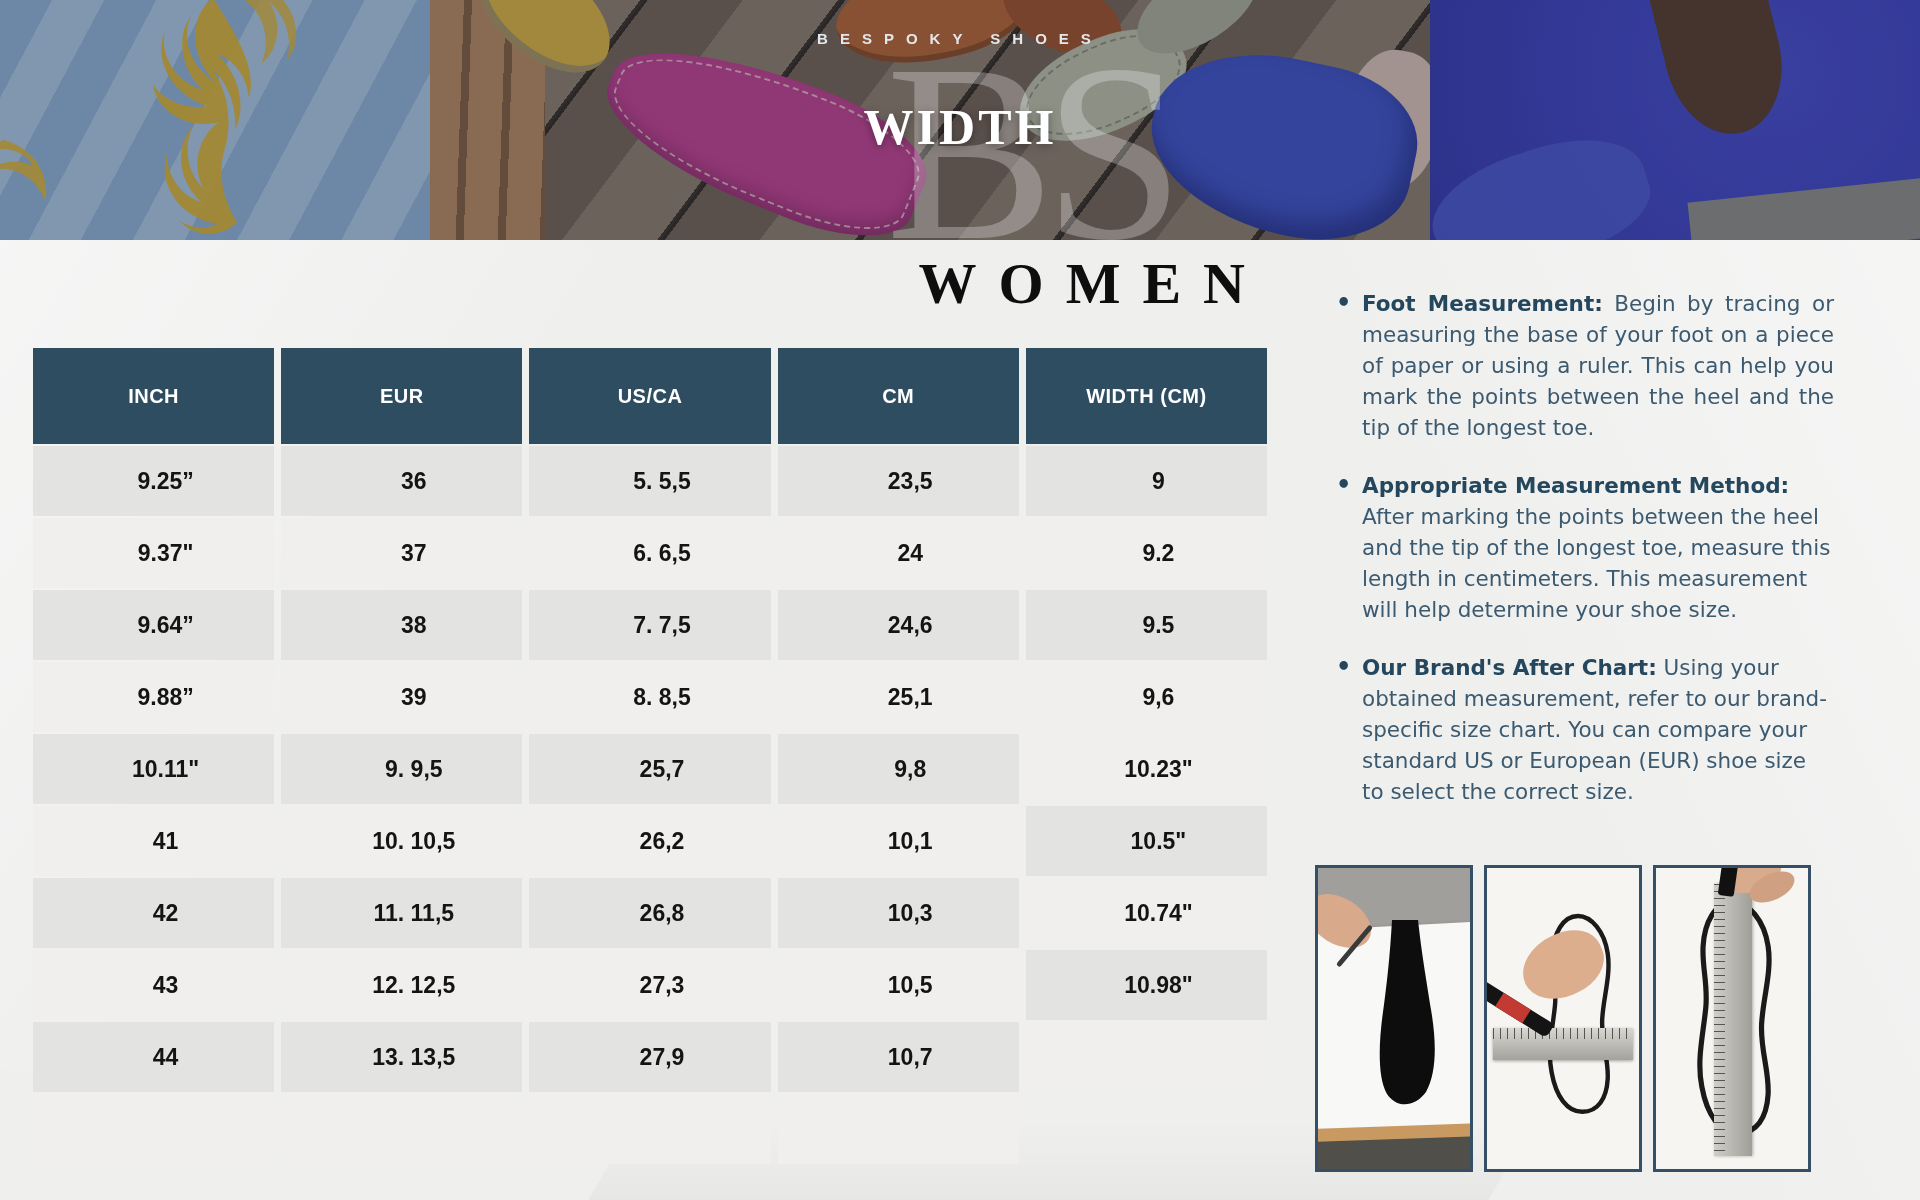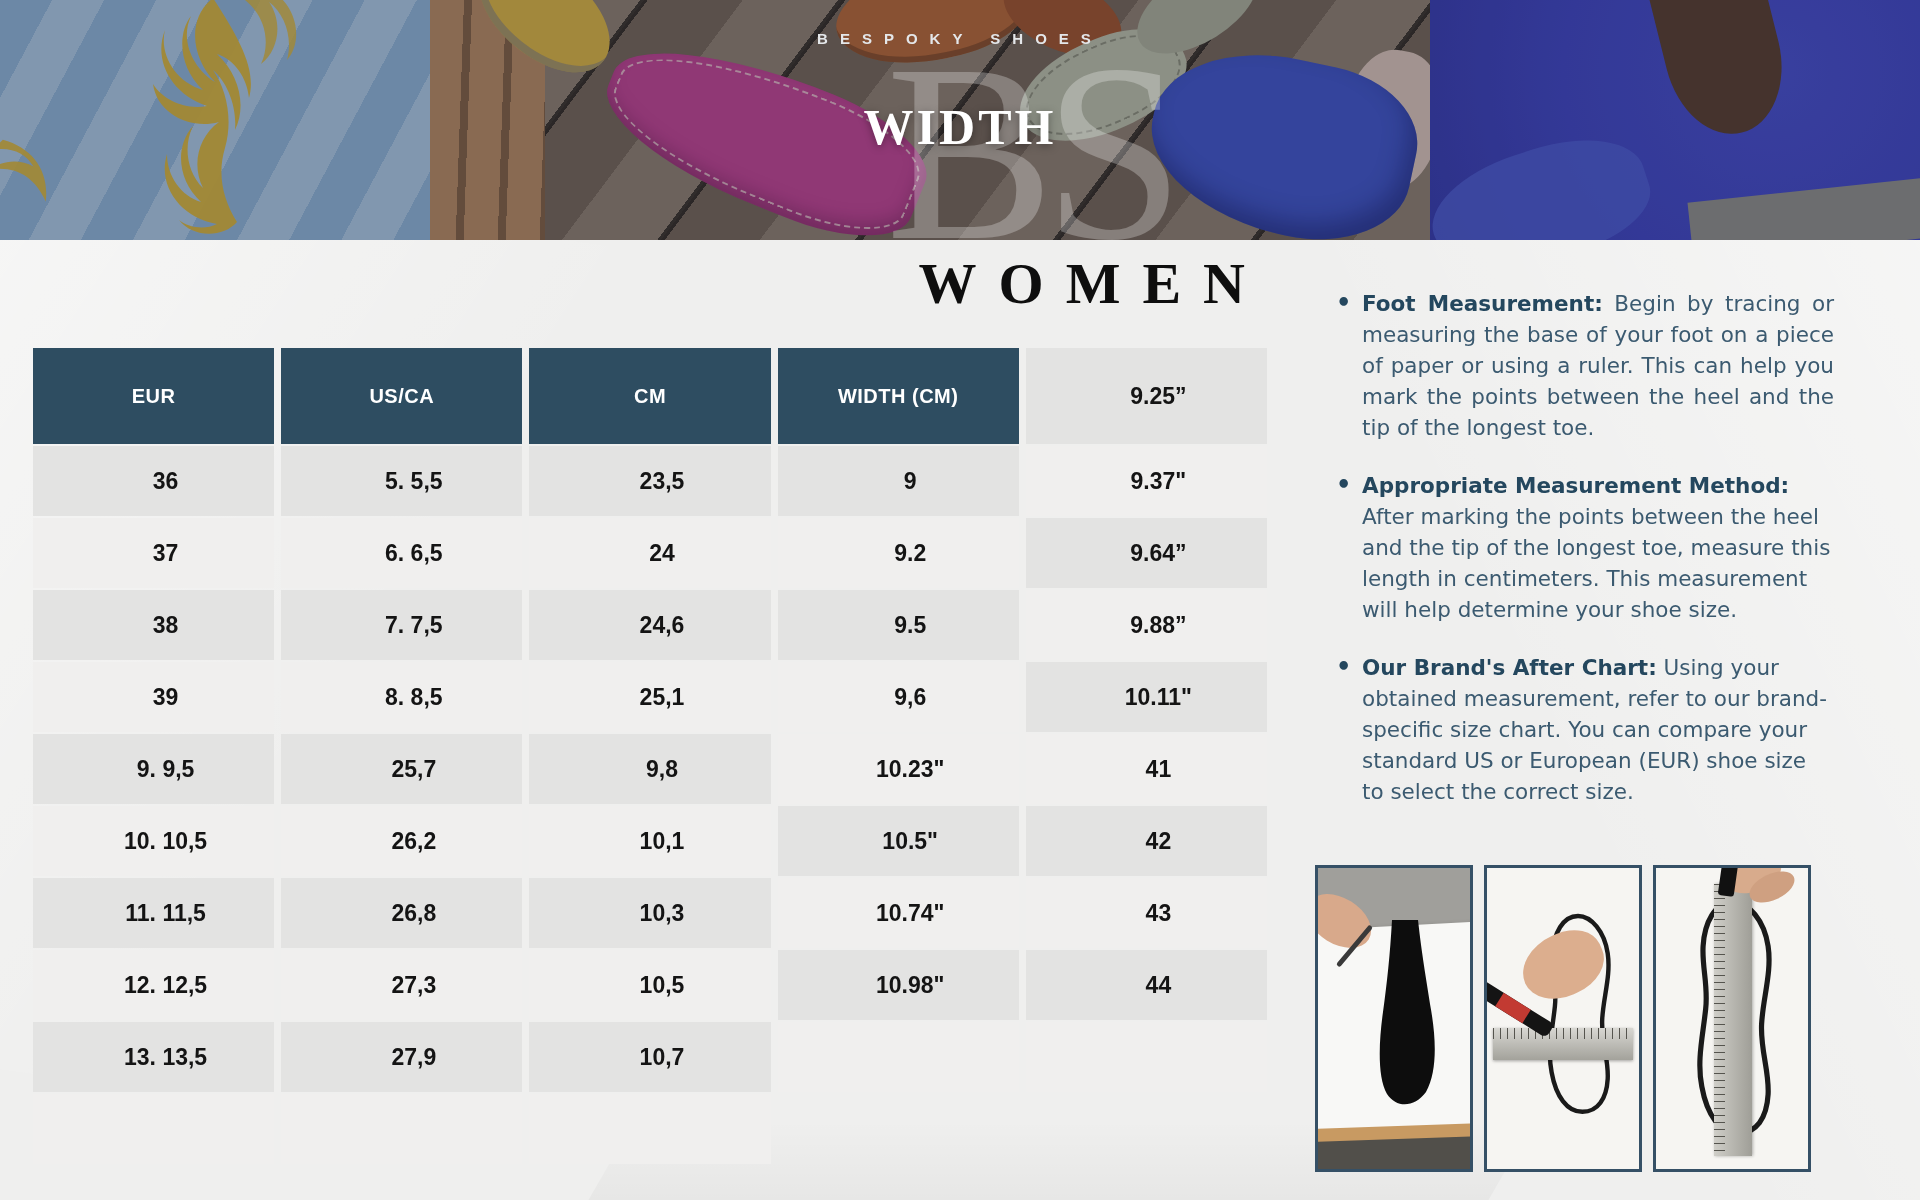--- a/index.html
+++ b/index.html
@@ -137,20 +137,21 @@
     <div class="banner-overlay"></div>
 
     <div class="brand-monogram">BS</div>
     <div class="brand-tagline">BESPOKY SHOES</div>
     <div class="banner-title">WIDTH</div>
   </div>
 
   <div class="section-title">WOMEN</div>
 
   <div class="size-table" id="size-table">
+      <div class="th">INCH</div>
       <div class="th">EUR</div>
       <div class="th">US/CA</div>
       <div class="th">CM</div>
       <div class="th">WIDTH (CM)</div>
       <div class="td odd">9.25”</div>
       <div class="td odd">36</div>
       <div class="td odd">5. 5,5</div>
       <div class="td odd">23,5</div>
       <div class="td odd">9</div>
       <div class="td even">9.37"</div>

